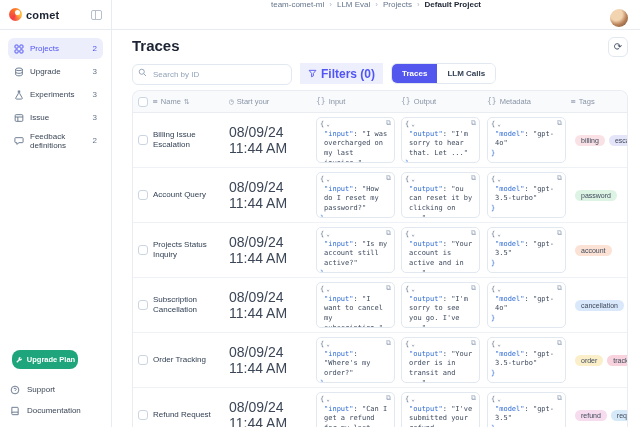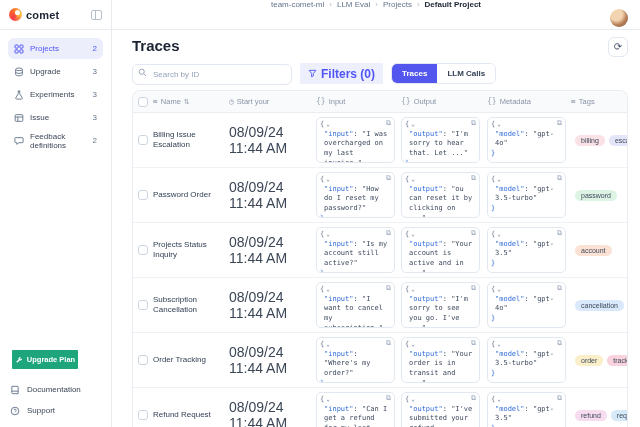--- a/index.html
+++ b/index.html
@@ -21,21 +21,21 @@
   .collapse-btn { width:11px; height:10px; border:1px solid #B6BfCC; border-radius:2px; position:relative; }
   .collapse-btn::after { content:""; position:absolute; left:3px; top:0; bottom:0; width:1px; background:#B6BFCC; }
   .nav { padding:8px 8px; display:flex; flex-direction:column; gap:2px; }
   .nav-item { height:21px; display:flex; align-items:center; gap:6px; padding:0 6px;
     border-radius:6px; font-size:8px; color:#3B4656; cursor:default; }
   .nav-item .nicon { width:10px; height:10px; color:#64748B; flex:none; display:flex; }
   .nav-item .count { margin-left:auto; color:#64748B; font-size:8px; }
   .nav-item.active { background:#ECEEFB; color:#5155F5; }
   .nav-item.active .nicon, .nav-item.active .count { color:#5155F5; }
   .side-bottom { position:absolute; left:0; right:0; bottom:6px; padding:0 10px; }
-  .upgrade-btn { width:66px; height:19px; background:#1FA57B; border-radius:1px; border:none;
+  .upgrade-btn { width:66px; height:19px; background:#1FA57B; border-radius:8px; border:none;
     color:#fff; font-size:7.5px; font-weight:bold; display:flex; align-items:center; gap:4px;
     justify-content:center; margin:0 0 10px 2px; font-family:inherit; }
   .foot-item { height:21px; display:flex; align-items:center; gap:7px; font-size:8px; color:#3B4656; }
   .foot-item .nicon { width:10px; height:10px; color:#64748B; display:flex; }
 
   
   .topbar { position:absolute; left:112px; right:0; top:0; height:30px; background:#fff;
     border-bottom:1px solid #E8ECF1; display:flex; align-items:center; padding:0 12px; z-index:2;flex-direction:column; }
   .crumbs { display:flex; align-items:center; gap:5px; font-size:8px; color:#64748B; }
   .crumb-sep { color:#AEB8C6; font-size:8px; }
@@ -165,35 +165,35 @@
     <div class="side-bottom">
       <button class="upgrade-btn">
         <svg viewBox="0 0 12 12" width="8" height="8" fill="#fff">
             <path d="M10.2 3.2a2.6 2.6 0 0 1-3.4 3.4L3.4 10 2 8.6l3.4-3.4a2.6 2.6 0 0 1 3.4-3.4L7.2 3.4l1.4 1.4 1.6-1.6z"></path>
           </svg>
         <span>Upgrade Plan</span>
       </button>
       <div class="foot-item">
         <span class="nicon">
             <svg viewBox="0 0 12 12" width="10" height="10" fill="none" stroke="currentColor" stroke-width="1.1">
-              <path d="M2.2 1.6h6.6a1 1 0 0 1 1 1v7.8H3.2a1 1 0 0 1-1-1V1.6z"></path>
-              <path d="M2.2 8.4a1 1 0 0 1 1-1h6.6"></path>
-            </svg>
-          </span>
-        <span>Documentation</span>
-      </div>
-      <div class="foot-item">
-        <span class="nicon">
-            <svg viewBox="0 0 12 12" width="10" height="10" fill="none" stroke="currentColor" stroke-width="1.1">
               <circle cx="6" cy="6" r="4.6"></circle>
               <path d="M4.8 4.8a1.3 1.3 0 1 1 1.8 1.5c-.4.2-.6.4-.6.9"></path>
               <path d="M6 8.6v.1"></path>
             </svg>
           </span>
         <span>Support</span>
+      </div>
+      <div class="foot-item">
+        <span class="nicon">
+            <svg viewBox="0 0 12 12" width="10" height="10" fill="none" stroke="currentColor" stroke-width="1.1">
+              <path d="M2.2 1.6h6.6a1 1 0 0 1 1 1v7.8H3.2a1 1 0 0 1-1-1V1.6z"></path>
+              <path d="M2.2 8.4a1 1 0 0 1 1-1h6.6"></path>
+            </svg>
+          </span>
+        <span>Documentation</span>
       </div>
     </div>
   </aside>
 
   <header class="topbar">
     <nav class="crumbs">
       <span class="crumb">team-comet-ml</span>
       <span class="crumb-sep">›</span>
       <span class="crumb">LLM Eval</span>
       <span class="crumb-sep">›</span>
@@ -291,21 +291,21 @@
             </div>
             <div class="td-tags">
               <span class="tag" style="background: rgb(249, 225, 229);">billing</span>
               <span class="tag" style="background: rgb(229, 229, 250);">escalation</span>
             </div>
           </div>
           <div class="trow grid-cols">
             <div class="th">
               <span class="checkbox"></span>
             </div>
-            <div class="td-name">Password Order</div>
+            <div class="td-name">Account Query</div>
             <div class="td-time">08/09/24 11:44 AM</div>
             <div>
               <div class="jbox">
                 <div class="jhead">{<span class="chev">⌄</span></div>
                 <span class="copy-ic">⧉</span>
                 <div class="jbody"><span class="jk">"input"</span><span class="jv">: "How do I reset my password?"</span></div>
                 <div class="jclose">}</div>
               </div>
             </div>
             <div>

